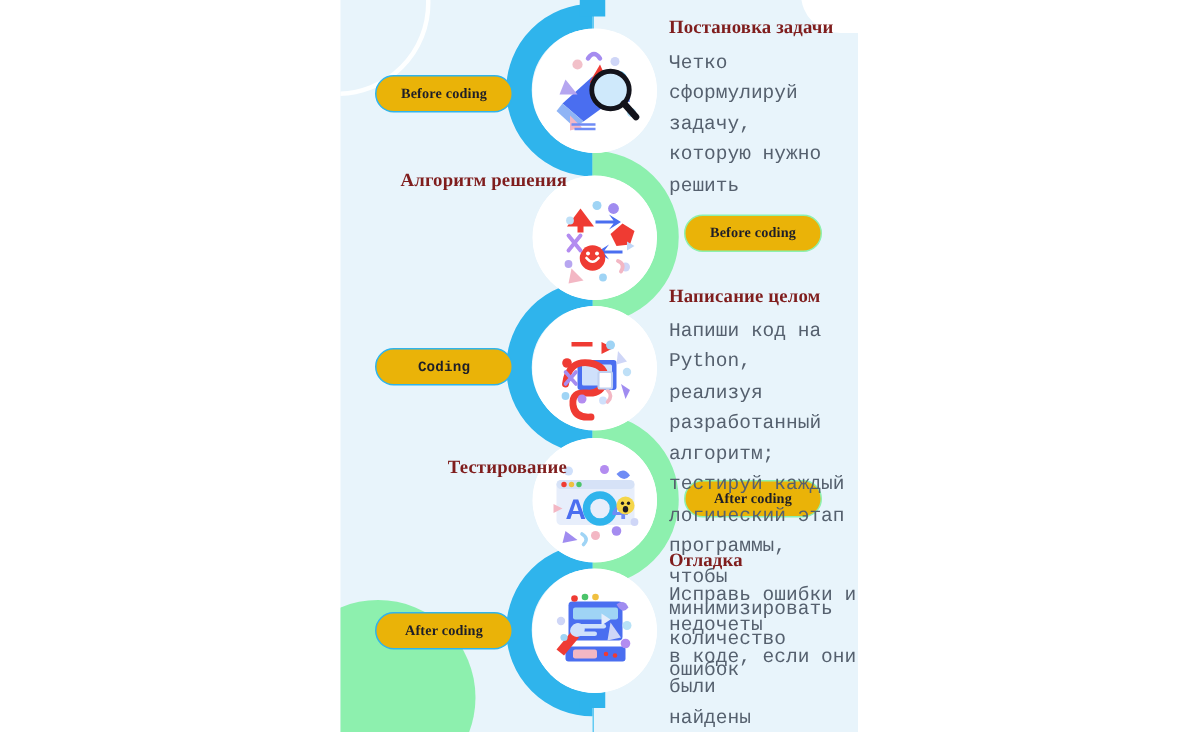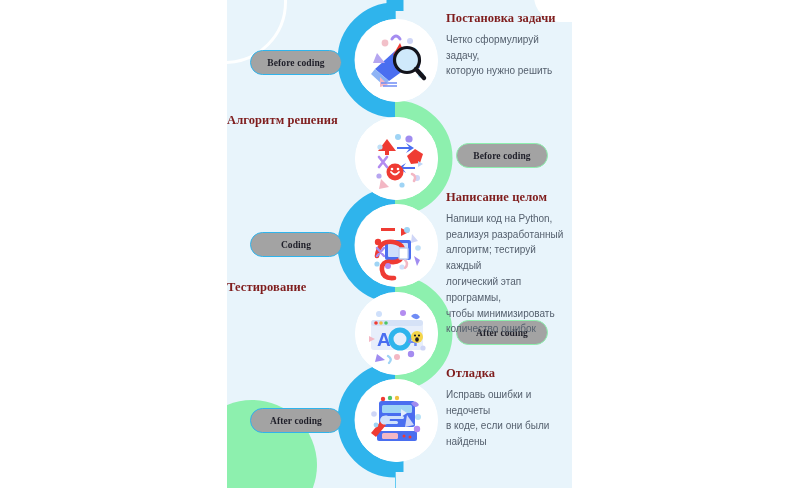--- a/index.html
+++ b/index.html
@@ -51,21 +51,21 @@
     display:flex;align-items:center;justify-content:center;
     overflow:hidden;
   }
   .bubble svg{display:block;}
 
   
   .pill{
     position:absolute;
     height:25px;min-width:92px;
     border-radius:14px;
-    background:#a3a3a3;
+    background:#eab308;
     display:flex;align-items:center;justify-content:center;
     font-family:"Liberation Serif", serif;
     font-weight:700;font-size:9.5px;color:#1e1e28;
     letter-spacing:.1px;
     padding:0 14px;
     box-sizing:border-box;
     white-space:nowrap;
   }
   .pill.blue{border:1.3px solid #2fb4ec;}
   .pill.green{border:1.3px solid #8df0ae;}
@@ -76,28 +76,28 @@
     margin:0 0 6px 0;
     font-family:"Liberation Serif", serif;
     font-weight:700;
     font-size:12.5px;
     line-height:1.18;
     color:#7f1d1d;
     letter-spacing:.1px;
   }
   .txt p{
     margin:0;
-    font-family:Liberation Sans, sans-serif;
-    font-size:10px;
+    font-family:Liberation Mono, monospace;
+    font-size:13px;
     line-height:1.58;
     color:#55606e;
     white-space:pre-line;
   }
   .txt.right-col{text-align:left;}
-  .txt.left-col{}
+  .txt.left-col{text-align:right;padding-left:17px;}
 </style>
 </head>
 <body>
 
 <div class="canvas">
 
   <div class="panel">
     <div class="panel-clip">
       <div class="deco-ring"></div>
       <div class="deco-notch"></div>
@@ -257,21 +257,21 @@
         <path d="M46 30 l6 4 l-6 4 z" fill="#e3ecfb"></path>
       </svg>
     </div>
 
     <div class="pill blue" style="left:23px;top:50px;">
         <span>Before coding</span>
       </div>
     <div class="pill green" style="left:229px;top:143px;">
         <span>Before coding</span>
       </div>
-    <div class="pill blue" style="left:23px;top:232px;">
+    <div class="pill blue" style="left:23px;top:232px;font-family:Liberation Mono, monospace;">
         <span>Coding</span>
       </div>
     <div class="pill green" style="left:229px;top:320px;">
         <span>After coding</span>
       </div>
     <div class="pill blue" style="left:23px;top:408px;">
         <span>After coding</span>
       </div>
 
     <div class="txt right-col" style="left:219px;top:11px;width:125px;">
@@ -290,21 +290,21 @@
       <h3>Написание целом</h3>
       <p>Напиши код на Python,
 реализуя разработанный
 алгоритм; тестируй каждый
 логический этап
 программы,
 чтобы минимизировать
 количество ошибок</p>
     </div>
 
-    <div class="txt left-col" style="left:0px;top:280px;width:134px;">
+    <div class="txt left-col" style="left:0px;top:304px;width:134px;">
       <h3>Тестирование</h3>
     </div>
 
     <div class="txt right-col" style="left:219px;top:366px;width:126px;">
       <h3>Отладка</h3>
       <p>Исправь ошибки и недочеты
 в коде, если они были
 найдены</p>
     </div>
 

